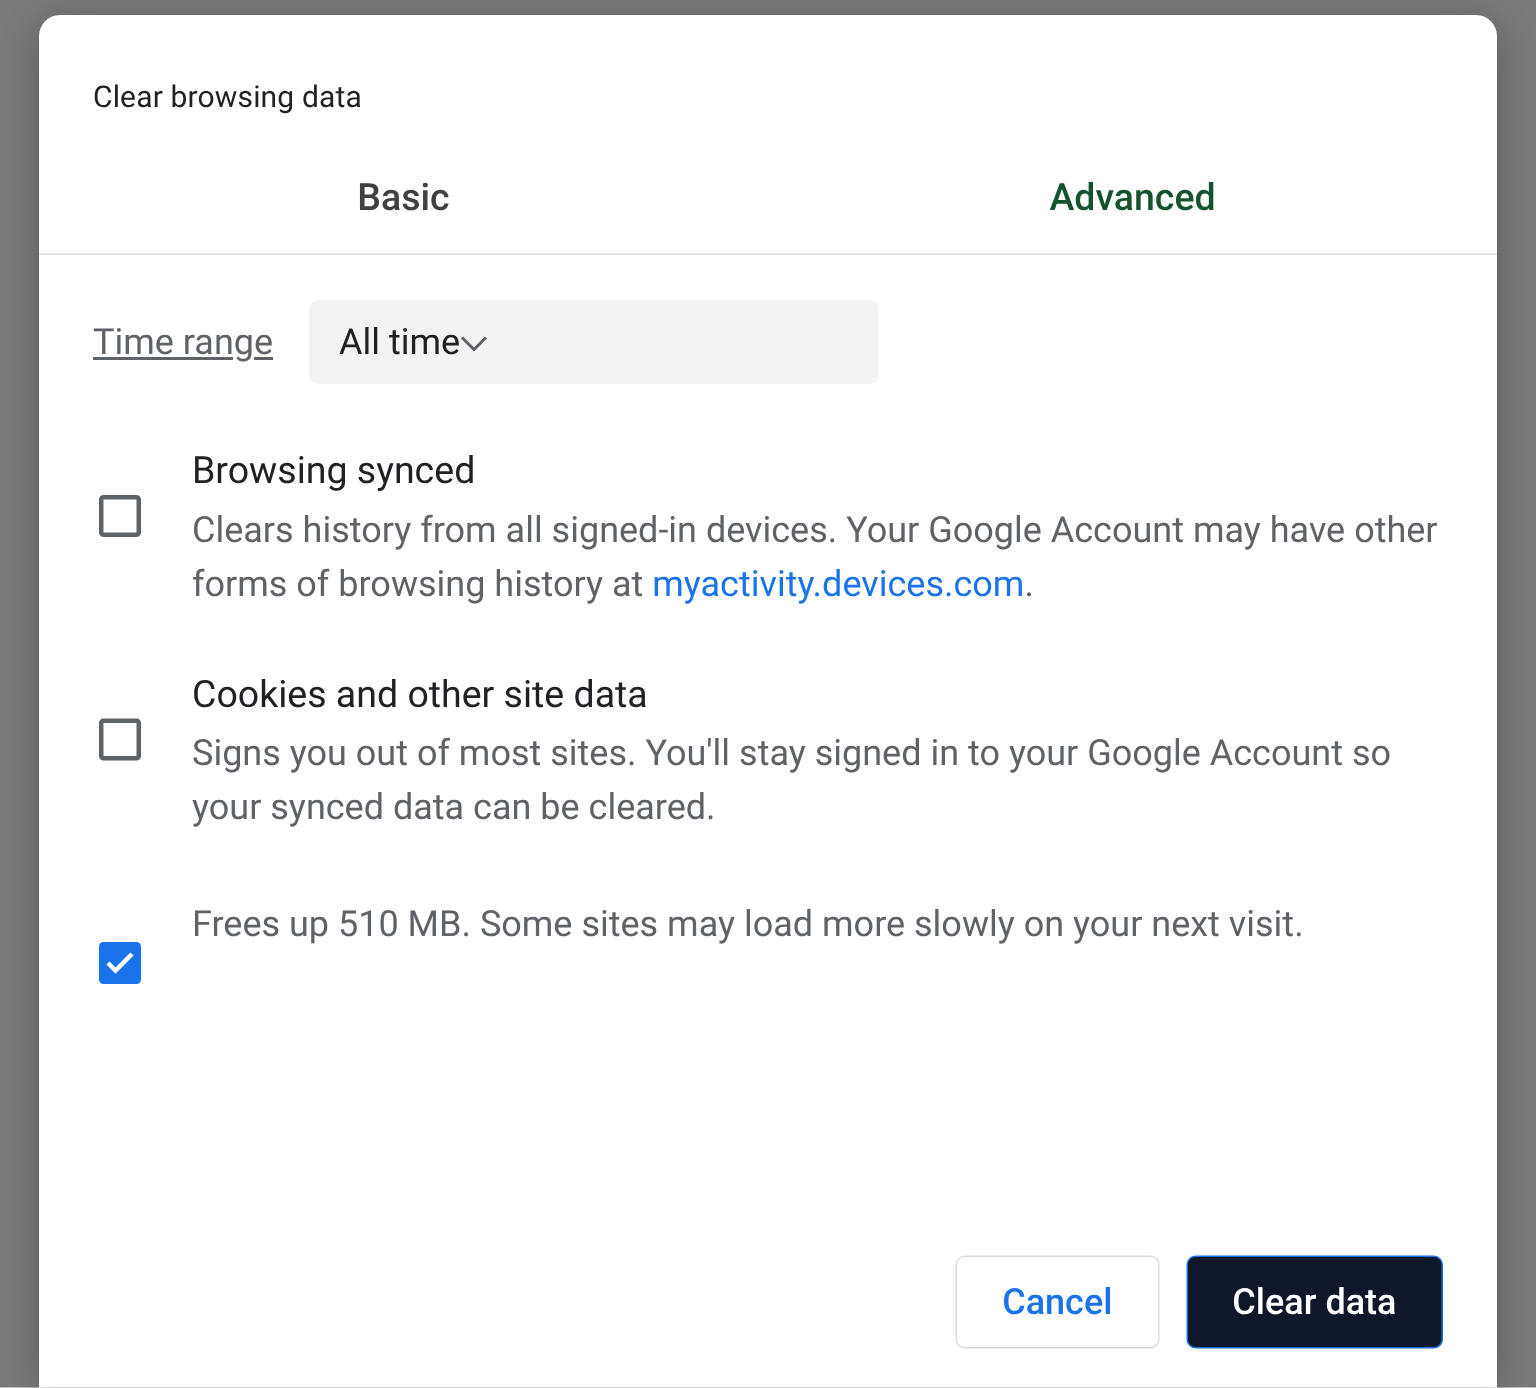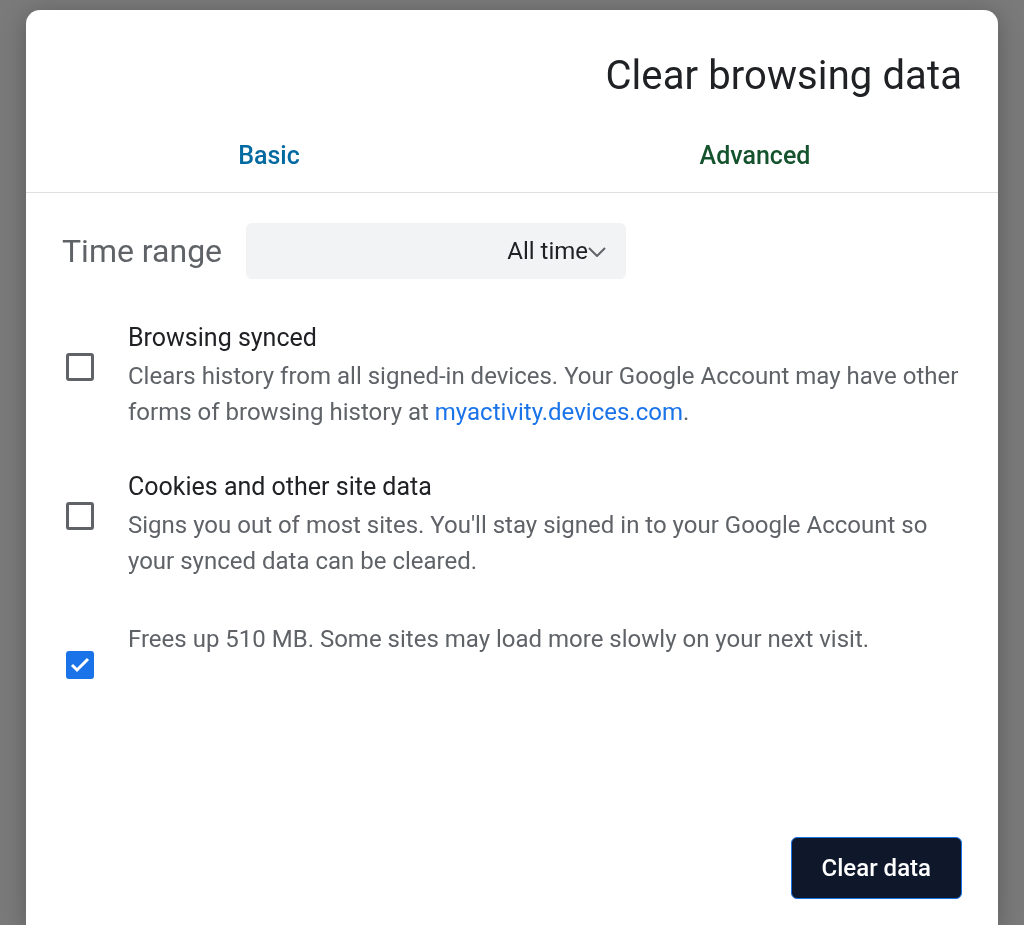--- a/index.html
+++ b/index.html
@@ -16,63 +16,63 @@
       left: 26px;
       right: 26px;
       top: 10px;
       bottom: 0;
       background: #fff;
       border-radius: 14px 14px 0 0;
       box-shadow: 0 4px 24px rgba(0,0,0,0.25);
       padding: 0;
     }
     .dialog-title {
-      font-size: 40px;
+      font-size: 20px;
       color: #202124;
       padding: 42px 36px 28px 36px;
       font-weight: 400;
       letter-spacing: 0.1px;
-      text-align: right;
     }
     .tabs {
       display: flex;
       border-bottom: 1px solid #e0e0e0;
     }
     .tab {
       flex: 1;
       text-align: center;
       font-size: 25px;
       padding: 14px 0 22px 0;
       color: #14532d;
       cursor: pointer;
       font-weight: 500;
     }
     .tab.active {
-      color: #0369a1;
+      color: #404040;
     }
     .body {
       padding: 30px 36px 0 36px;
     }
     .time-row {
       display: flex;
       align-items: center;
       gap: 24px;
       margin-bottom: 44px;
     }
     .time-label {
-      font-size: 32px;
+      font-size: 24px;
       color: #5f6368;
+      text-decoration: underline;
     }
     .select {
       background: #f1f3f4;
       border-radius: 6px;
       padding: 14px 20px;
       display: flex;
       align-items: center;
-      justify-content: flex-end;
+      justify-content: flex-start;
       width: 380px;
       cursor: pointer;
     }
     .select-value {
       font-size: 24px;
       color: #202124;
     }
     .select-caret {
       color: #5f6368;
     }
@@ -196,15 +196,16 @@
           </svg>
       </div>
       <div class="opt-text">
         <div class="opt-desc">Frees up 510 MB. Some sites may load more slowly on your next visit.</div>
       </div>
     </div>
 
   </div>
 
   <div class="footer">
+    <div class="btn btn-cancel">Cancel</div>
     <div class="btn btn-primary">Clear data</div>
   </div>
 </div>
 
 </body></html>

